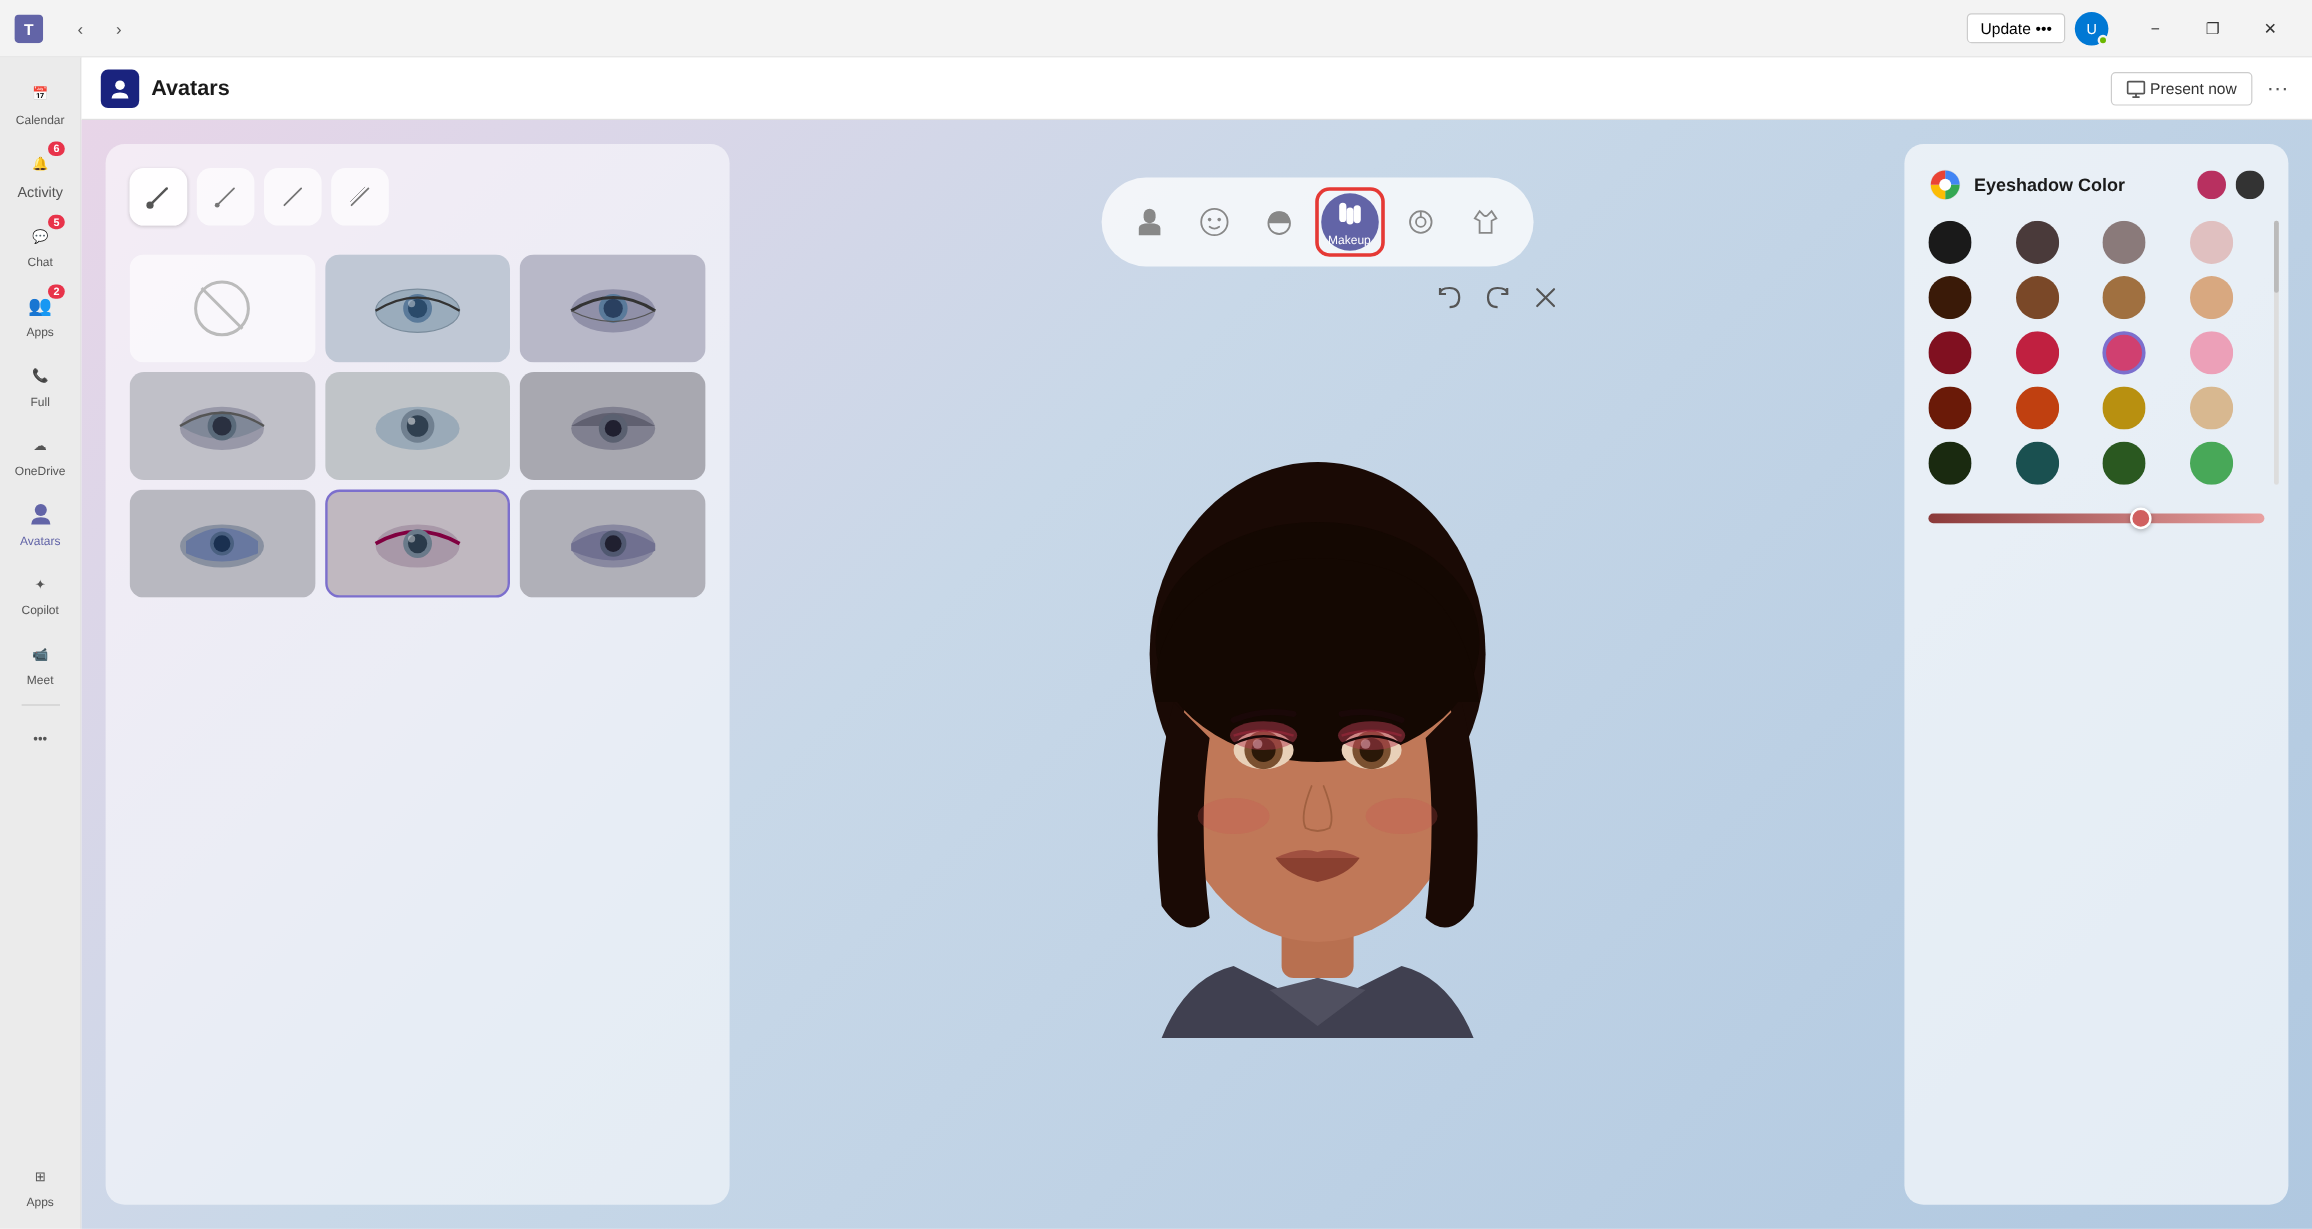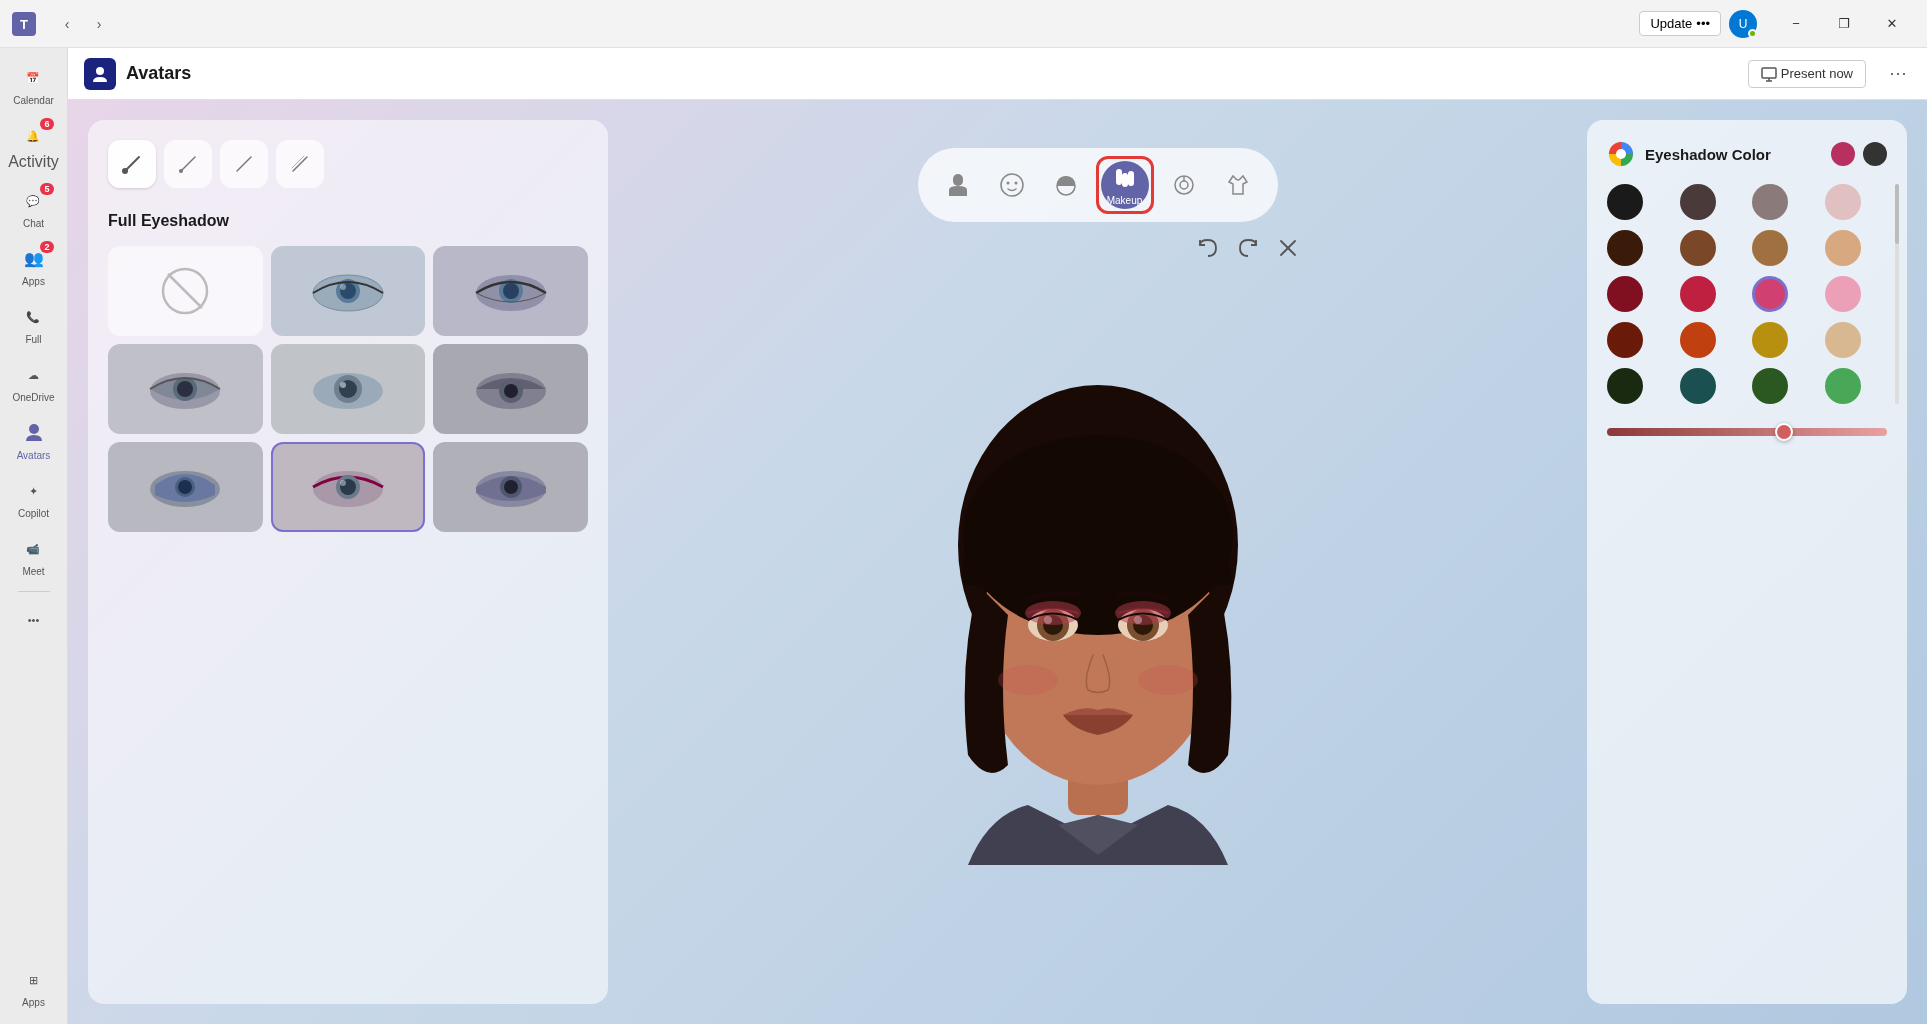--- a/index.html
+++ b/index.html
@@ -84,21 +84,21 @@
       align-items: center;
       padding: 0 16px;
       border-bottom: 1px solid #e0e0e0;
     }
     .app-header-icon {
       width: 32px; height: 32px; background: #1a237e; border-radius: 6px;
       display: flex; align-items: center; justify-content: center; color: #fff; font-size: 14px;
       margin-right: 10px;
     }
     .app-header-title { font-size: 18px; font-weight: 600; color: #1a1a1a; }
-    .app-header-right { margin-left: auto; display: flex; align-items: center; gap: 19px; }
+    .app-header-right { margin-left: auto; display: flex; align-items: center; gap: 8px; }
     .present-btn {
       display: flex; align-items: center; gap: 4px;
       border: 1px solid #ccc; background: #fff; padding: 5px 12px;
       border-radius: 4px; cursor: pointer; font-size: 13px; color: #333;
     }
     .more-btn { cursor: pointer; color: #555; font-size: 18px; padding: 4px; }
 
     
     .avatar-area {
       display: flex;
@@ -296,21 +296,21 @@
 <div class="sidebar">
   <div class="sidebar-item">
     <div class="icon-wrap">📅</div>
     <span style="font-size:10px;">Calendar</span>
   </div>
   <div class="sidebar-item">
     <div class="icon-wrap">
       🔔
       <span class="badge">6</span>
     </div>
-    <span style="font-size:16px;">Activity</span>
+    <span style="font-size:12px;">Activity</span>
   </div>
   <div class="sidebar-item">
     <div class="icon-wrap">
       💬
       <span class="badge">5</span>
     </div>
     <span style="font-size:10px;">Chat</span>
   </div>
   <div class="sidebar-item">
     <div class="icon-wrap">
@@ -405,21 +405,20 @@
           </svg>
         </button>
         <button class="makeup-tab">
           <svg width="22" height="22" viewBox="0 0 22 22" fill="none">
             <path d="M4 18 L18 4" stroke="#777" stroke-width="1.5" stroke-linecap="round"></path>
             <path d="M3 15 L15 3" stroke="#777" stroke-width="0.6" stroke-linecap="round"></path>
           </svg>
         </button>
       </div>
 
-      <div class="section-title">Full Eyeshadow</div>
 
       <div class="eyeshadow-grid">
 
         <div class="eyeshadow-item none">
           <svg width="50" height="50" viewBox="0 0 50 50">
             <circle cx="25" cy="25" r="22" stroke="#bbb" stroke-width="2.5" fill="none"></circle>
             <line x1="8" y1="8" x2="42" y2="42" stroke="#bbb" stroke-width="2.5"></line>
           </svg>
         </div>
 

